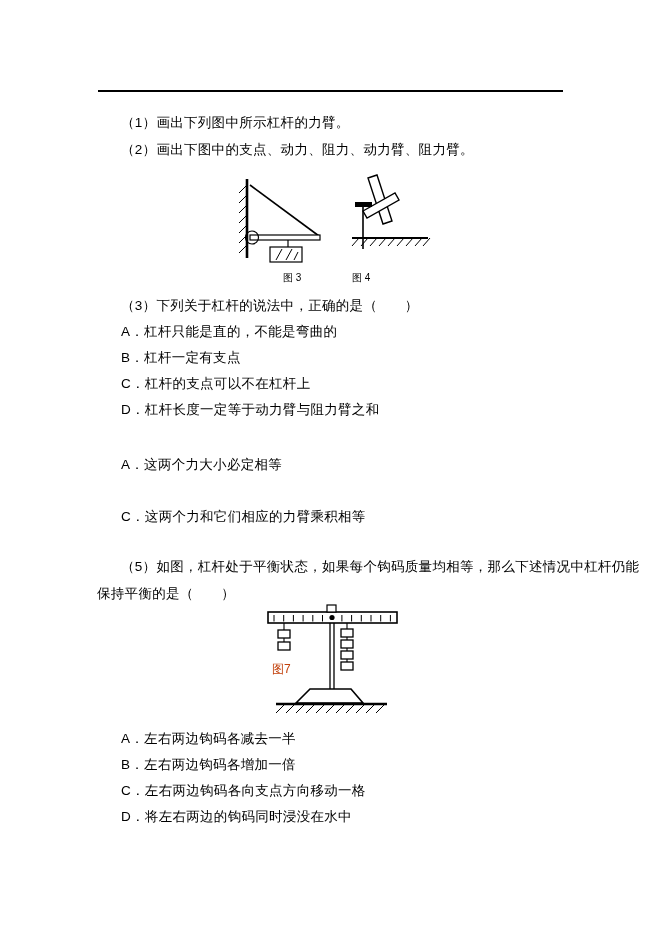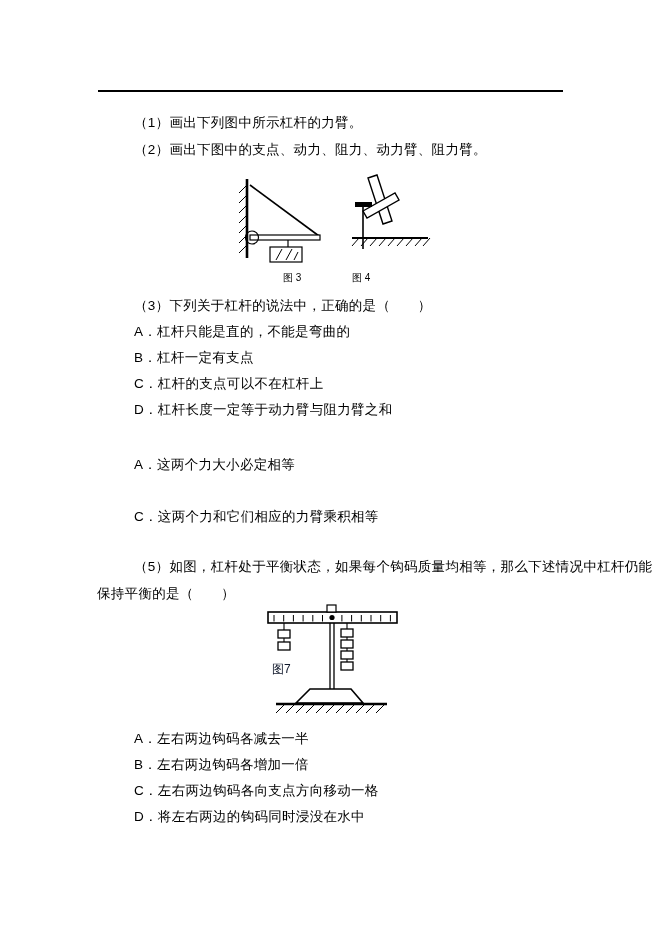--- a/index.html
+++ b/index.html
@@ -10,31 +10,31 @@
     color: #000000;
     position: relative;
     overflow: hidden;
   }
   .page { position: absolute; left: 0; top: 0; width: 661px; height: 935px; background: #fff; }
   .header-rule {
     position: absolute; left: 98px; top: 90px;
     width: 465px; height: 2px; background: #000;
   }
   .tline {
-    position: absolute; left: 134px;
+    position: absolute; left: 121px;
     font-size: 13.5px; line-height: 17px;
     white-space: nowrap; color: #000;
     letter-spacing: 0.3px;
   }
   .tline.noindent { left: 97px; }
   .caption {
     position: absolute; font-size: 10px; color: #000; white-space: nowrap;
   }
   .figlabel {
-    position: absolute; font-size: 12px; color: #0f172a; white-space: nowrap;
+    position: absolute; font-size: 12px; color: #c2410c; white-space: nowrap;
   }
   svg { position: absolute; }
   svg .ln { stroke: #000; fill: none; }
   svg .wfill { fill: #ffffff; stroke: #000; }
 </style>
 </head>
 <body>
 
 <div class="page">
 

